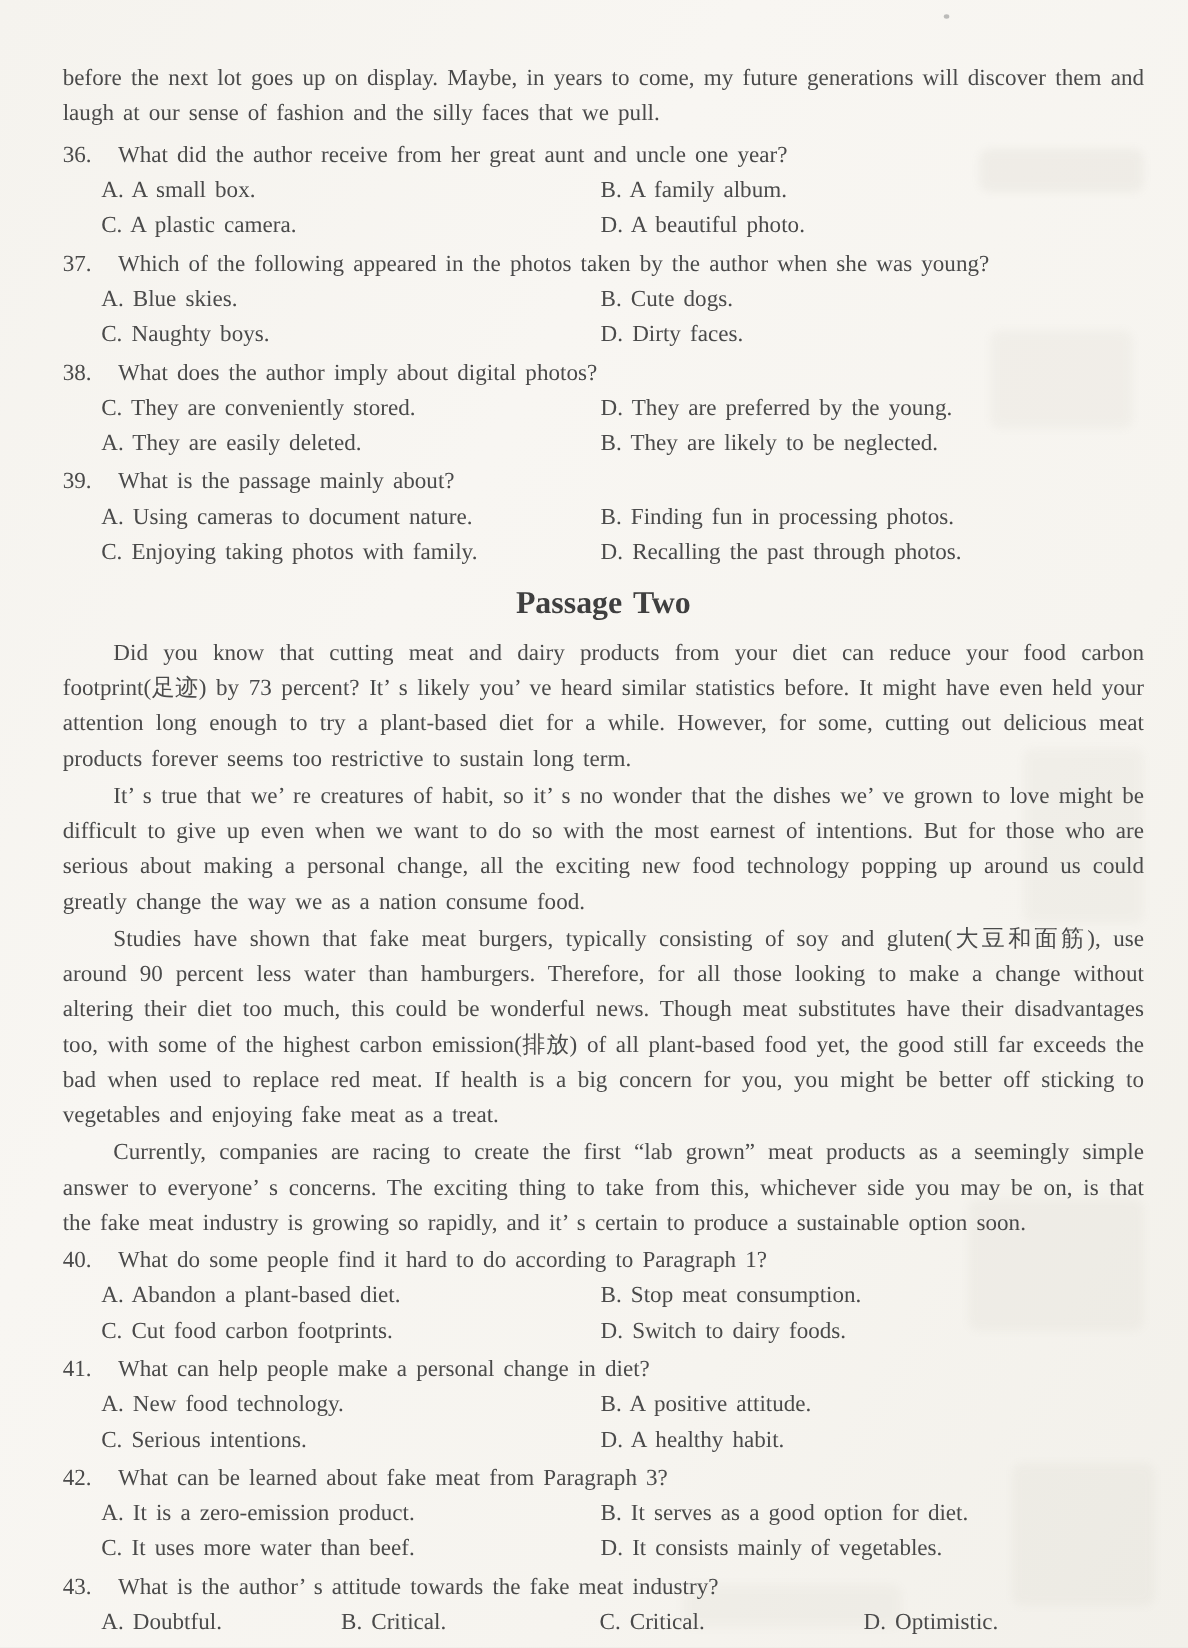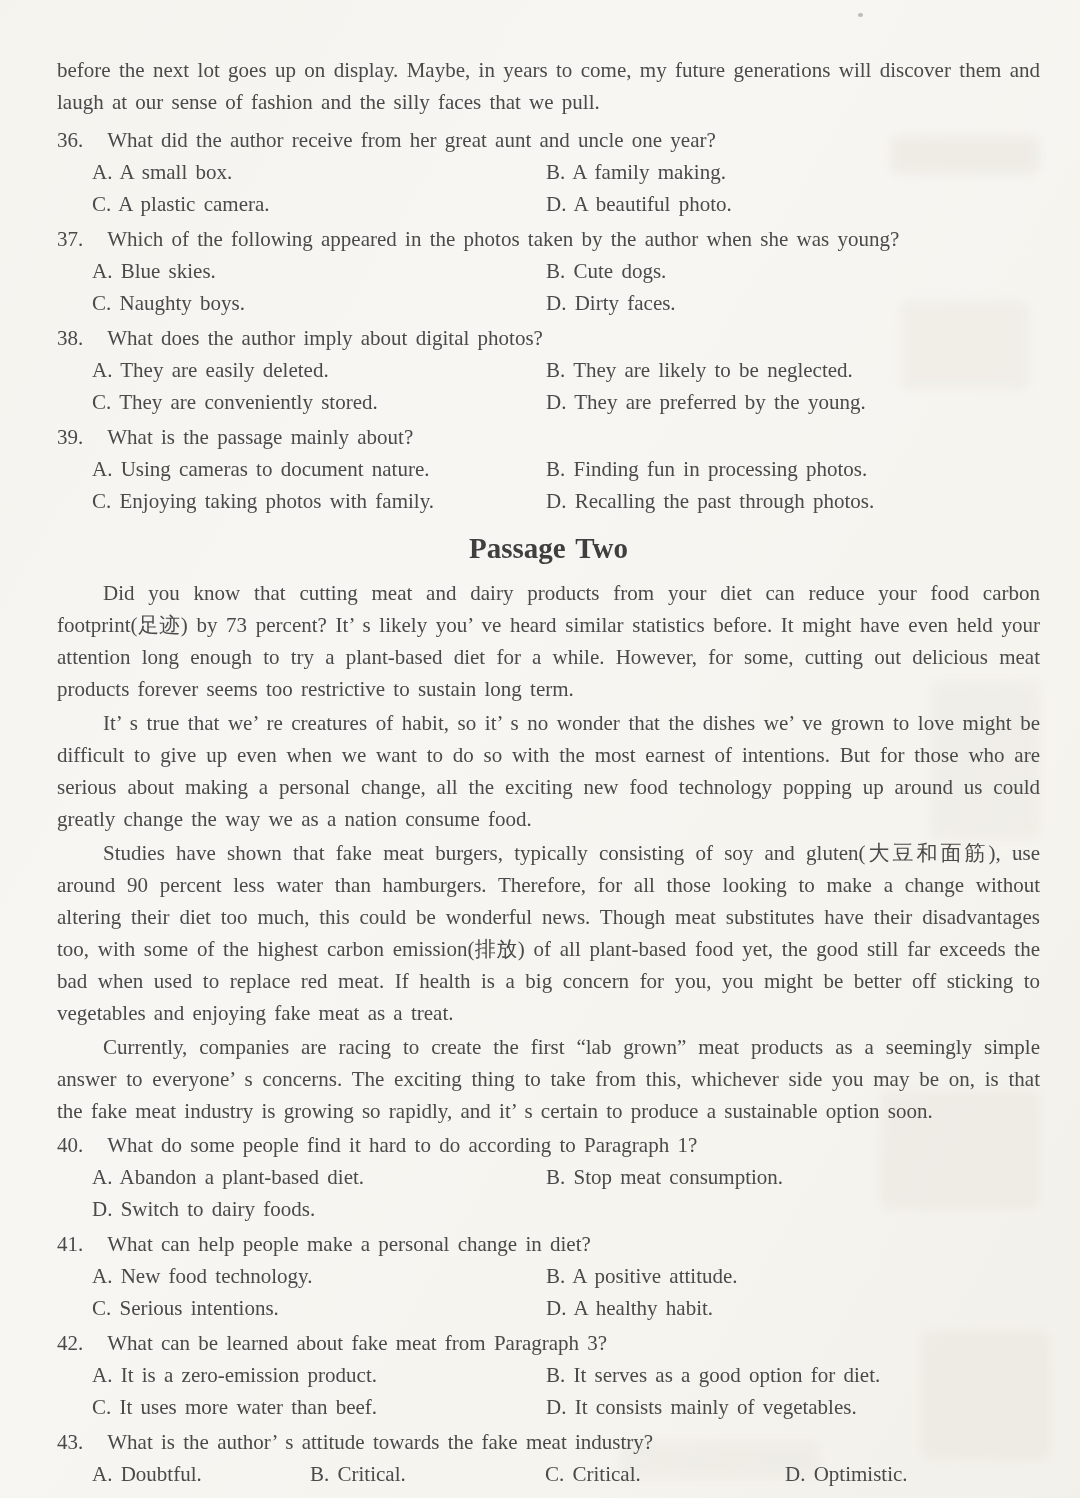--- a/index.html
+++ b/index.html
@@ -82,21 +82,21 @@
     <div class="intro">before the next lot goes up on display. Maybe, in years to come, my future generations will discover them and laugh at our sense of fashion and the silly faces that we pull.</div>
 
     <div class="question">
       <div class="q-line">
         <span class="q-num">36.</span>
         <span class="q-stem">What did the author receive from her great aunt and uncle one year?</span>
       </div>
       <div class="opts">
         <div class="opt-row">
           <span class="opt-first">A. A small box.</span>
-          <span class="opt-second">B. A family making.</span>
+          <span class="opt-second">B. A family album.</span>
         </div>
         <div class="opt-row">
           <span class="opt-first">C. A plastic camera.</span>
           <span class="opt-second">D. A beautiful photo.</span>
         </div>
       </div>
     </div>
 
     <div class="question">
       <div class="q-line">
@@ -115,26 +115,26 @@
       </div>
     </div>
 
     <div class="question">
       <div class="q-line">
         <span class="q-num">38.</span>
         <span class="q-stem">What does the author imply about digital photos?</span>
       </div>
       <div class="opts">
         <div class="opt-row">
+          <span class="opt-first">C. They are conveniently stored.</span>
+          <span class="opt-second">D. They are preferred by the young.</span>
+        </div>
+        <div class="opt-row">
           <span class="opt-first">A. They are easily deleted.</span>
           <span class="opt-second">B. They are likely to be neglected.</span>
-        </div>
-        <div class="opt-row">
-          <span class="opt-first">C. They are conveniently stored.</span>
-          <span class="opt-second">D. They are preferred by the young.</span>
         </div>
       </div>
     </div>
 
     <div class="question">
       <div class="q-line">
         <span class="q-num">39.</span>
         <span class="q-stem">What is the passage mainly about?</span>
       </div>
       <div class="opts">
@@ -160,20 +160,21 @@
       <div class="q-line">
         <span class="q-num">40.</span>
         <span class="q-stem">What do some people find it hard to do according to Paragraph 1?</span>
       </div>
       <div class="opts">
         <div class="opt-row">
           <span class="opt-first">A. Abandon a plant-based diet.</span>
           <span class="opt-second">B. Stop meat consumption.</span>
         </div>
         <div class="opt-row">
+          <span class="opt-first">C. Cut food carbon footprints.</span>
           <span class="opt-second">D. Switch to dairy foods.</span>
         </div>
       </div>
     </div>
 
     <div class="question">
       <div class="q-line">
         <span class="q-num">41.</span>
         <span class="q-stem">What can help people make a personal change in diet?</span>
       </div>

